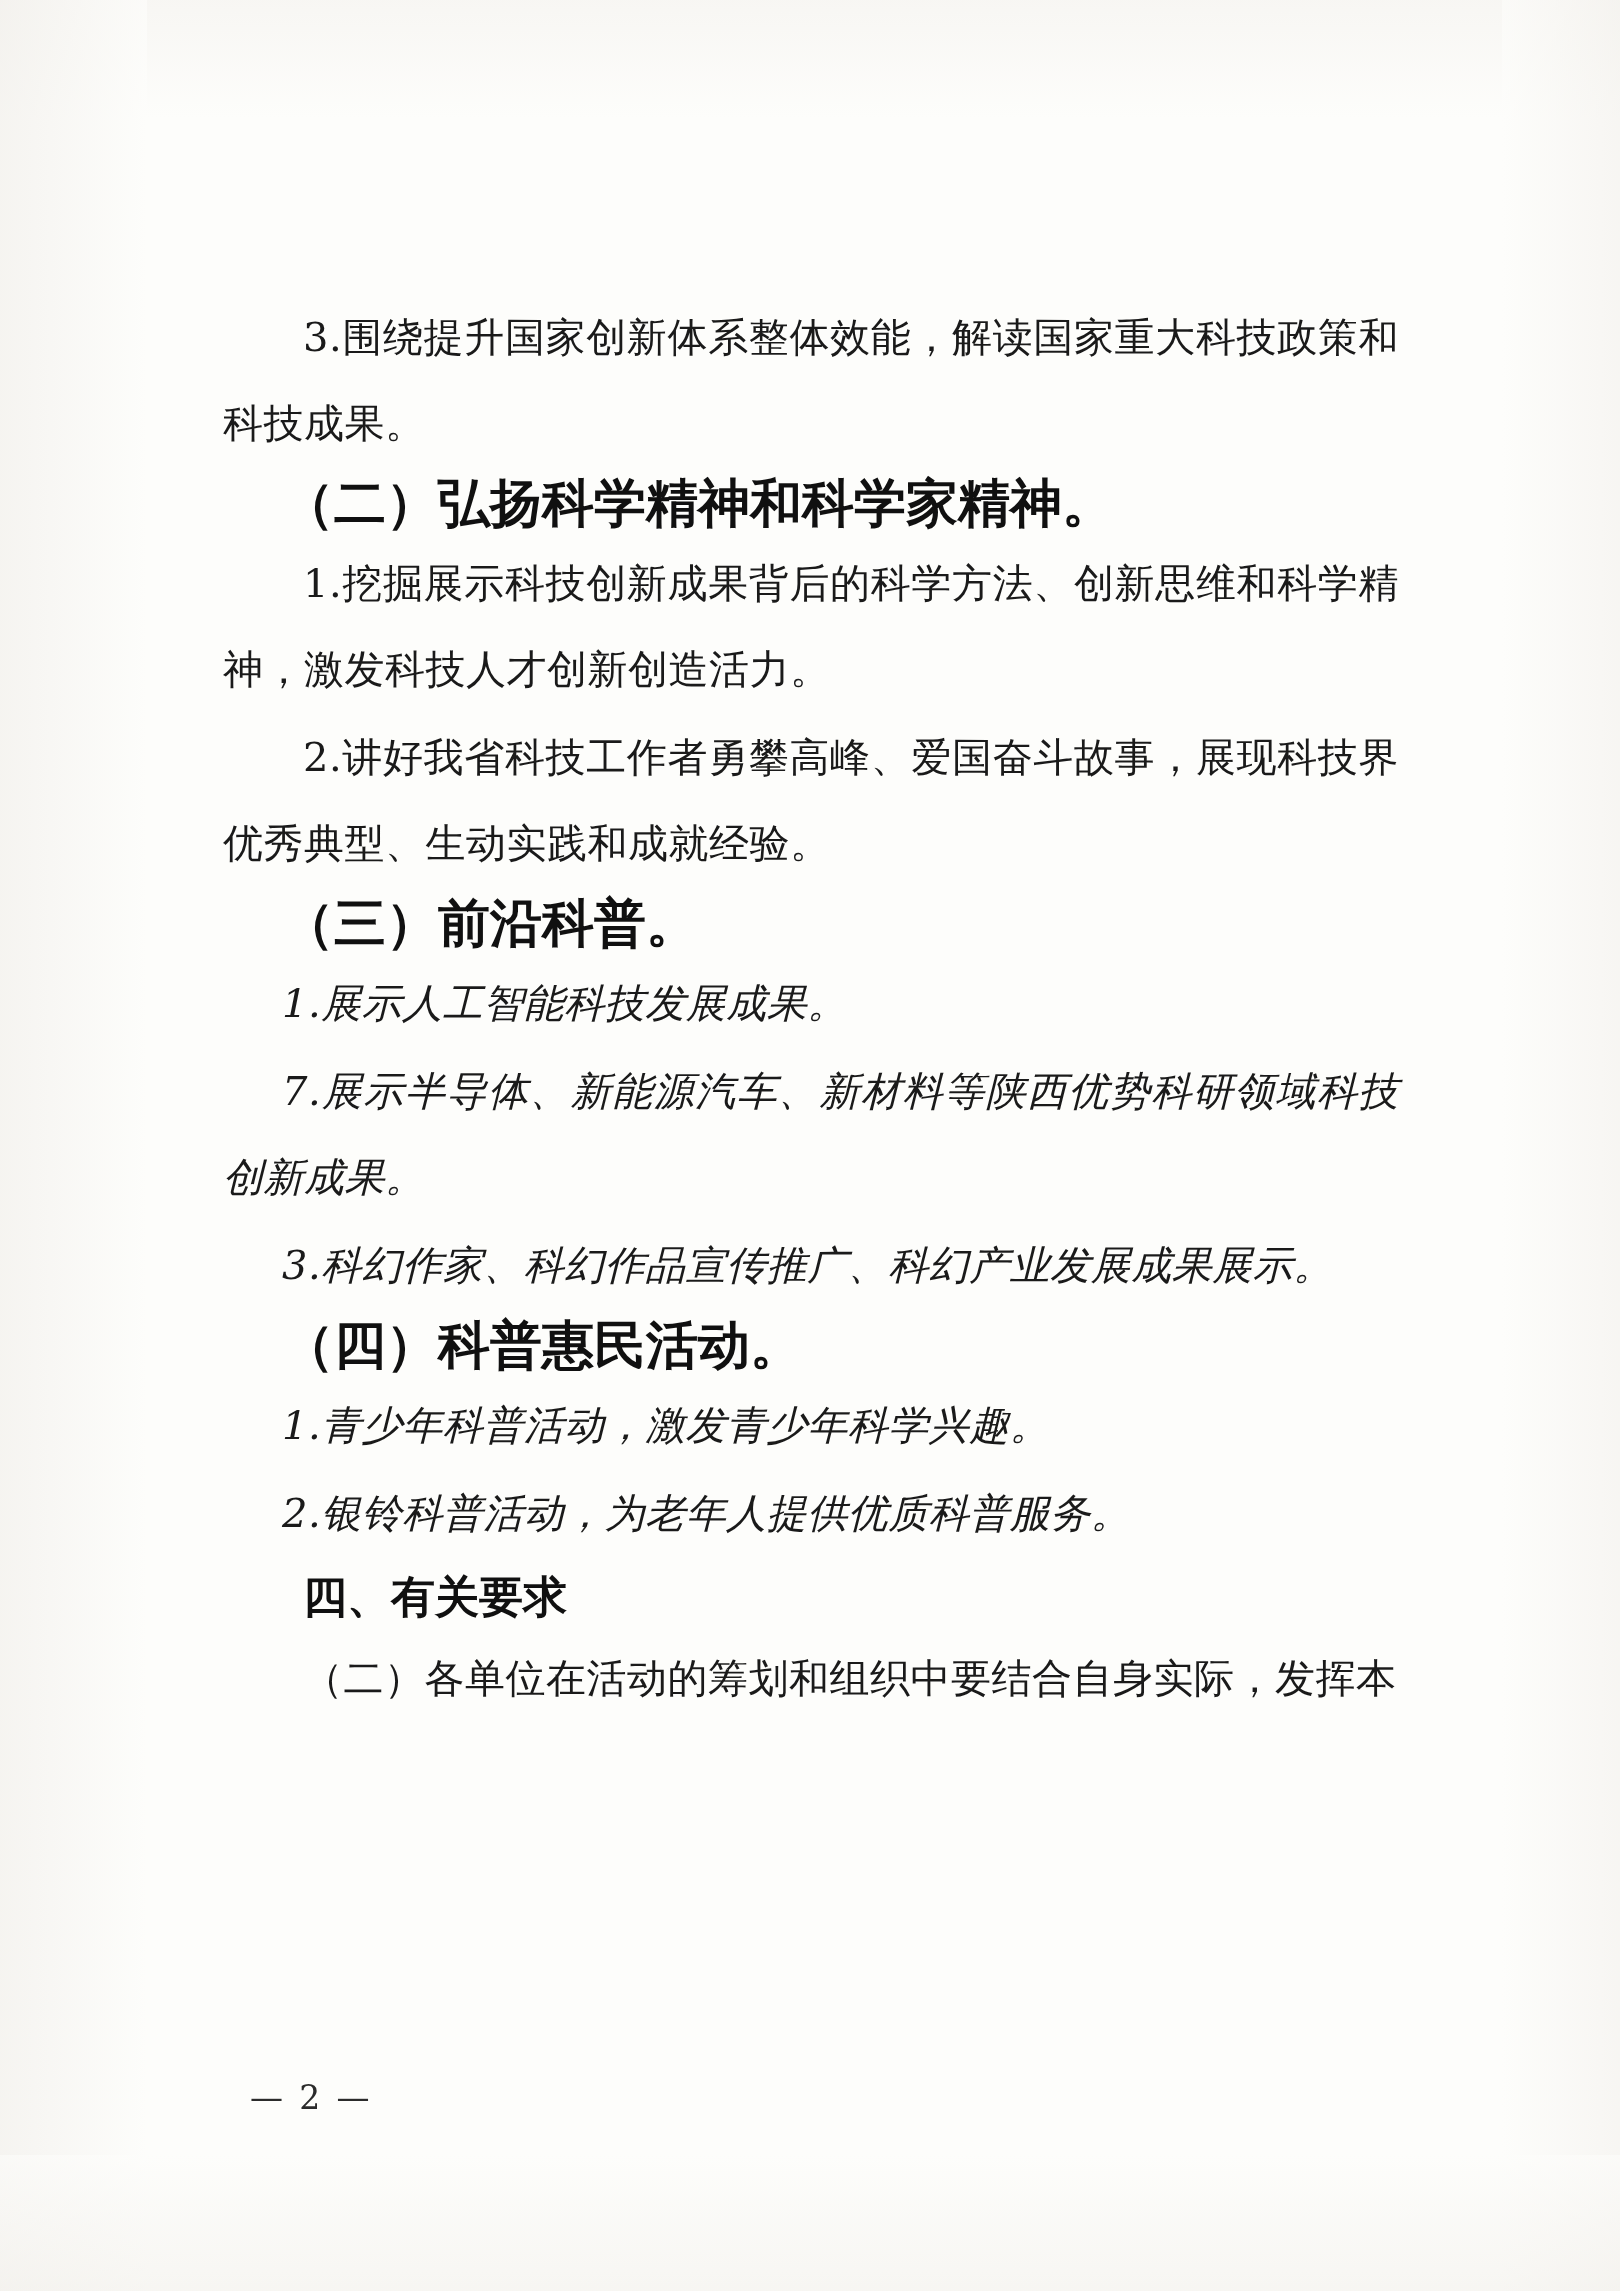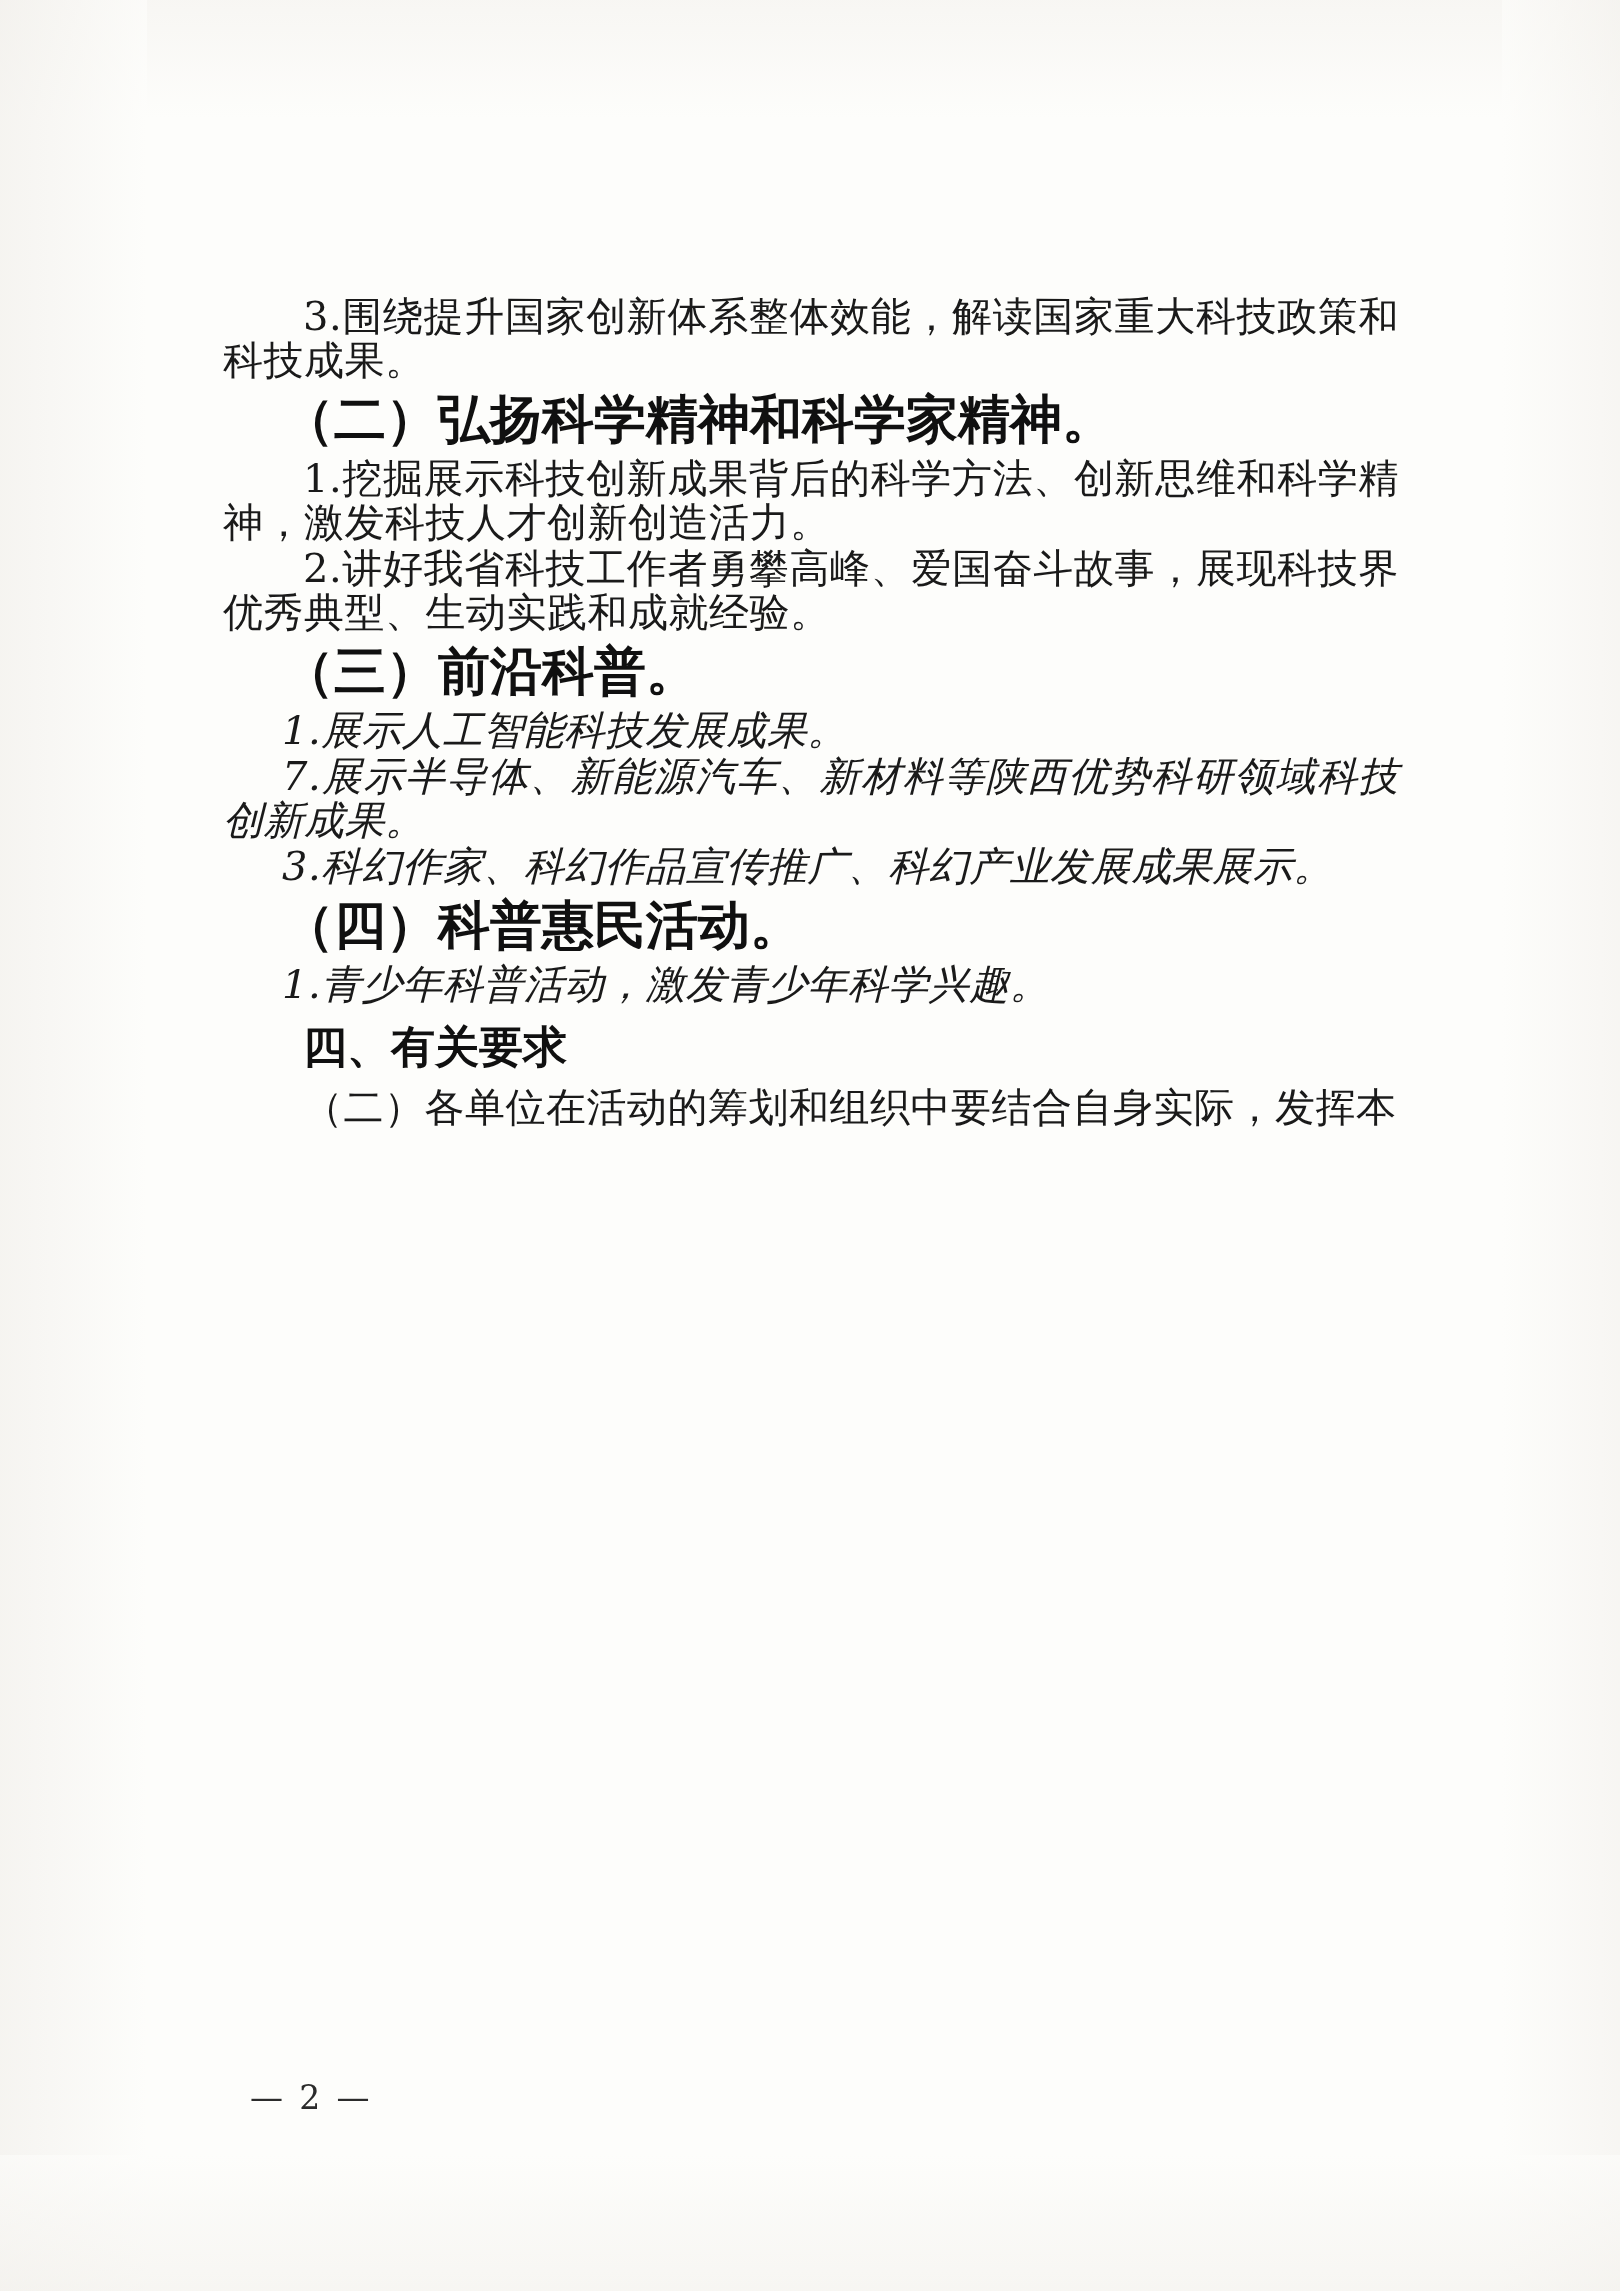--- a/index.html
+++ b/index.html
@@ -24,21 +24,21 @@
     background: #fdfdfb;
   }
   .content {
     position: absolute;
     left: 223px;
     top: 294px;
     width: 1176px;
   }
   .para {
     font-size: 40px;
-    line-height: 44px;
+    line-height: 86px;
     letter-spacing: 0.5px;
     text-align: justify;
     text-justify: inter-ideograph;
     margin: 0 0 2px 0;
     color: #1a1a1a;
   }
   .indent {
     text-indent: 80px;
   }
   .indent-small {
@@ -112,19 +112,20 @@
     <p class="para indent">3.围绕提升国家创新体系整体效能，解读国家重大科技政策和科技成果。</p>
     <p class="heading">（二）弘扬科学精神和科学家精神。</p>
     <p class="para indent">1.挖掘展示科技创新成果背后的科学方法、创新思维和科学精神，激发科技人才创新创造活力。</p>
     <p class="para indent">2.讲好我省科技工作者勇攀高峰、爱国奋斗故事，展现科技界优秀典型、生动实践和成就经验。</p>
     <p class="heading">（三）前沿科普。</p>
     <p class="para indent-small">1.展示人工智能科技发展成果。</p>
     <p class="para indent-small">7.展示半导体、新能源汽车、新材料等陕西优势科研领域科技创新成果。</p>
     <p class="para indent-small">3.科幻作家、科幻作品宣传推广、科幻产业发展成果展示。</p>
     <p class="heading">（四）科普惠民活动。</p>
     <p class="para indent-small">1.青少年科普活动，激发青少年科学兴趣。</p>
+    <p class="para indent-small">2.银铃科普活动，为老年人提供优质科普服务。</p>
     <p class="section-heading">四、有关要求</p>
     <p class="para indent">（二）各单位在活动的筹划和组织中要结合自身实际，发挥本</p>
   </div>
 
   <div class="pagenum-wrap">— 2 —</div>
 </div>
 
 
 </body></html>

